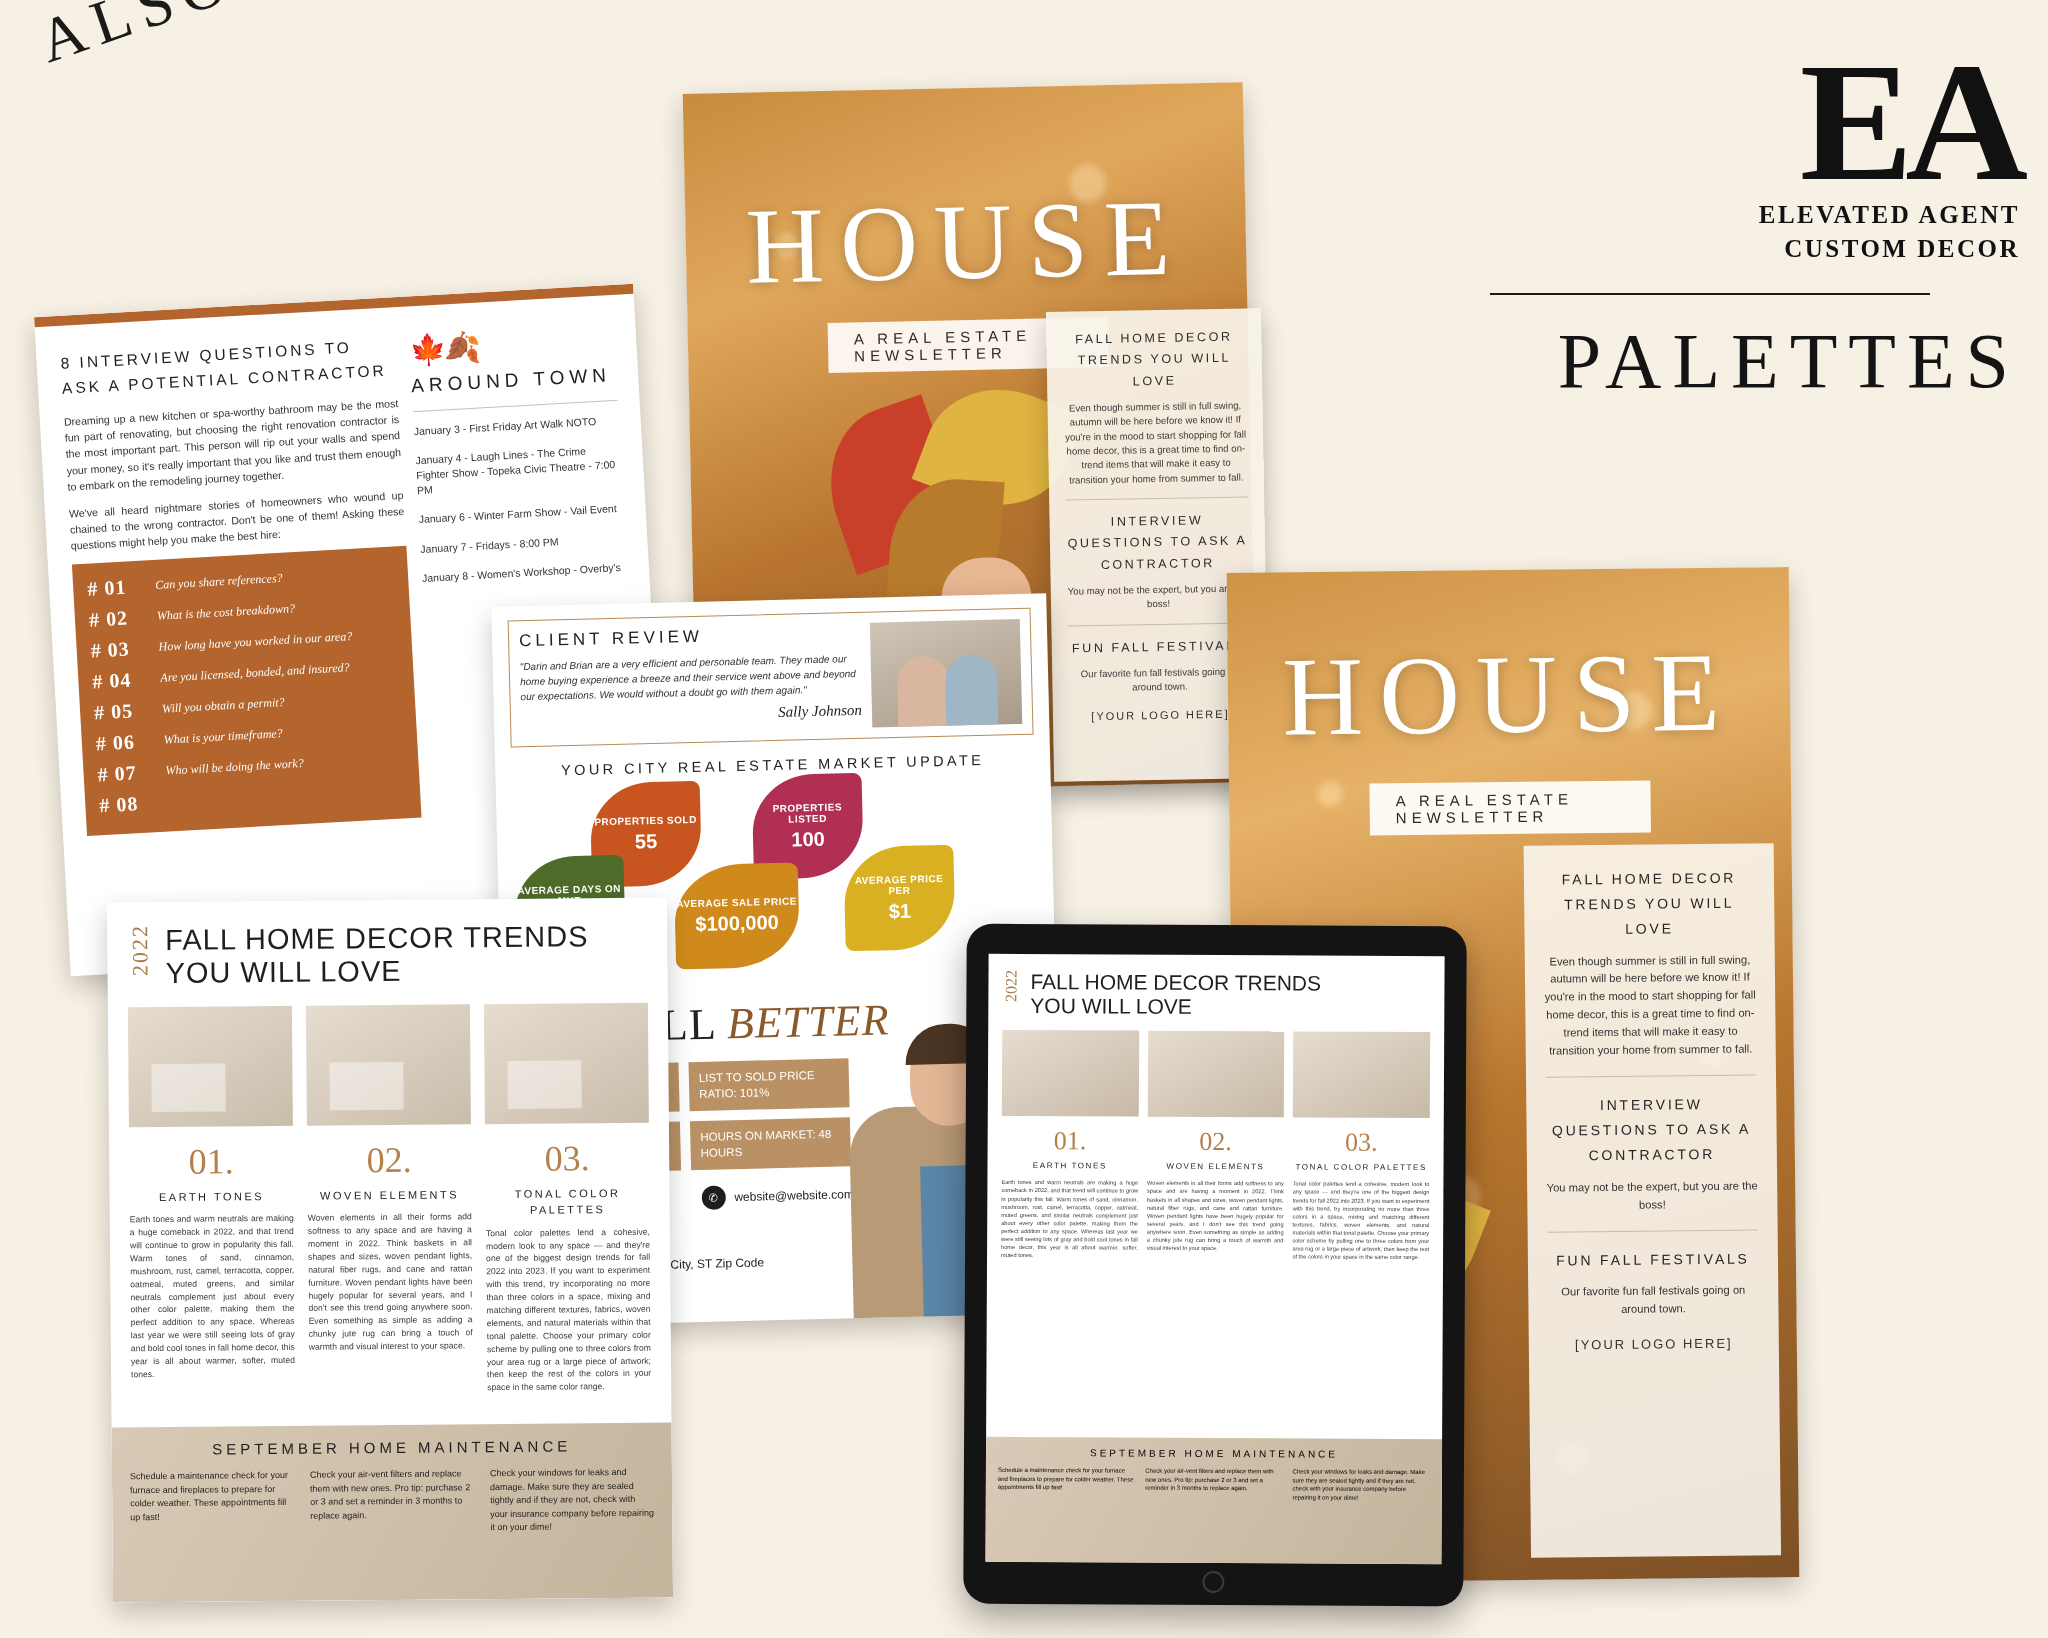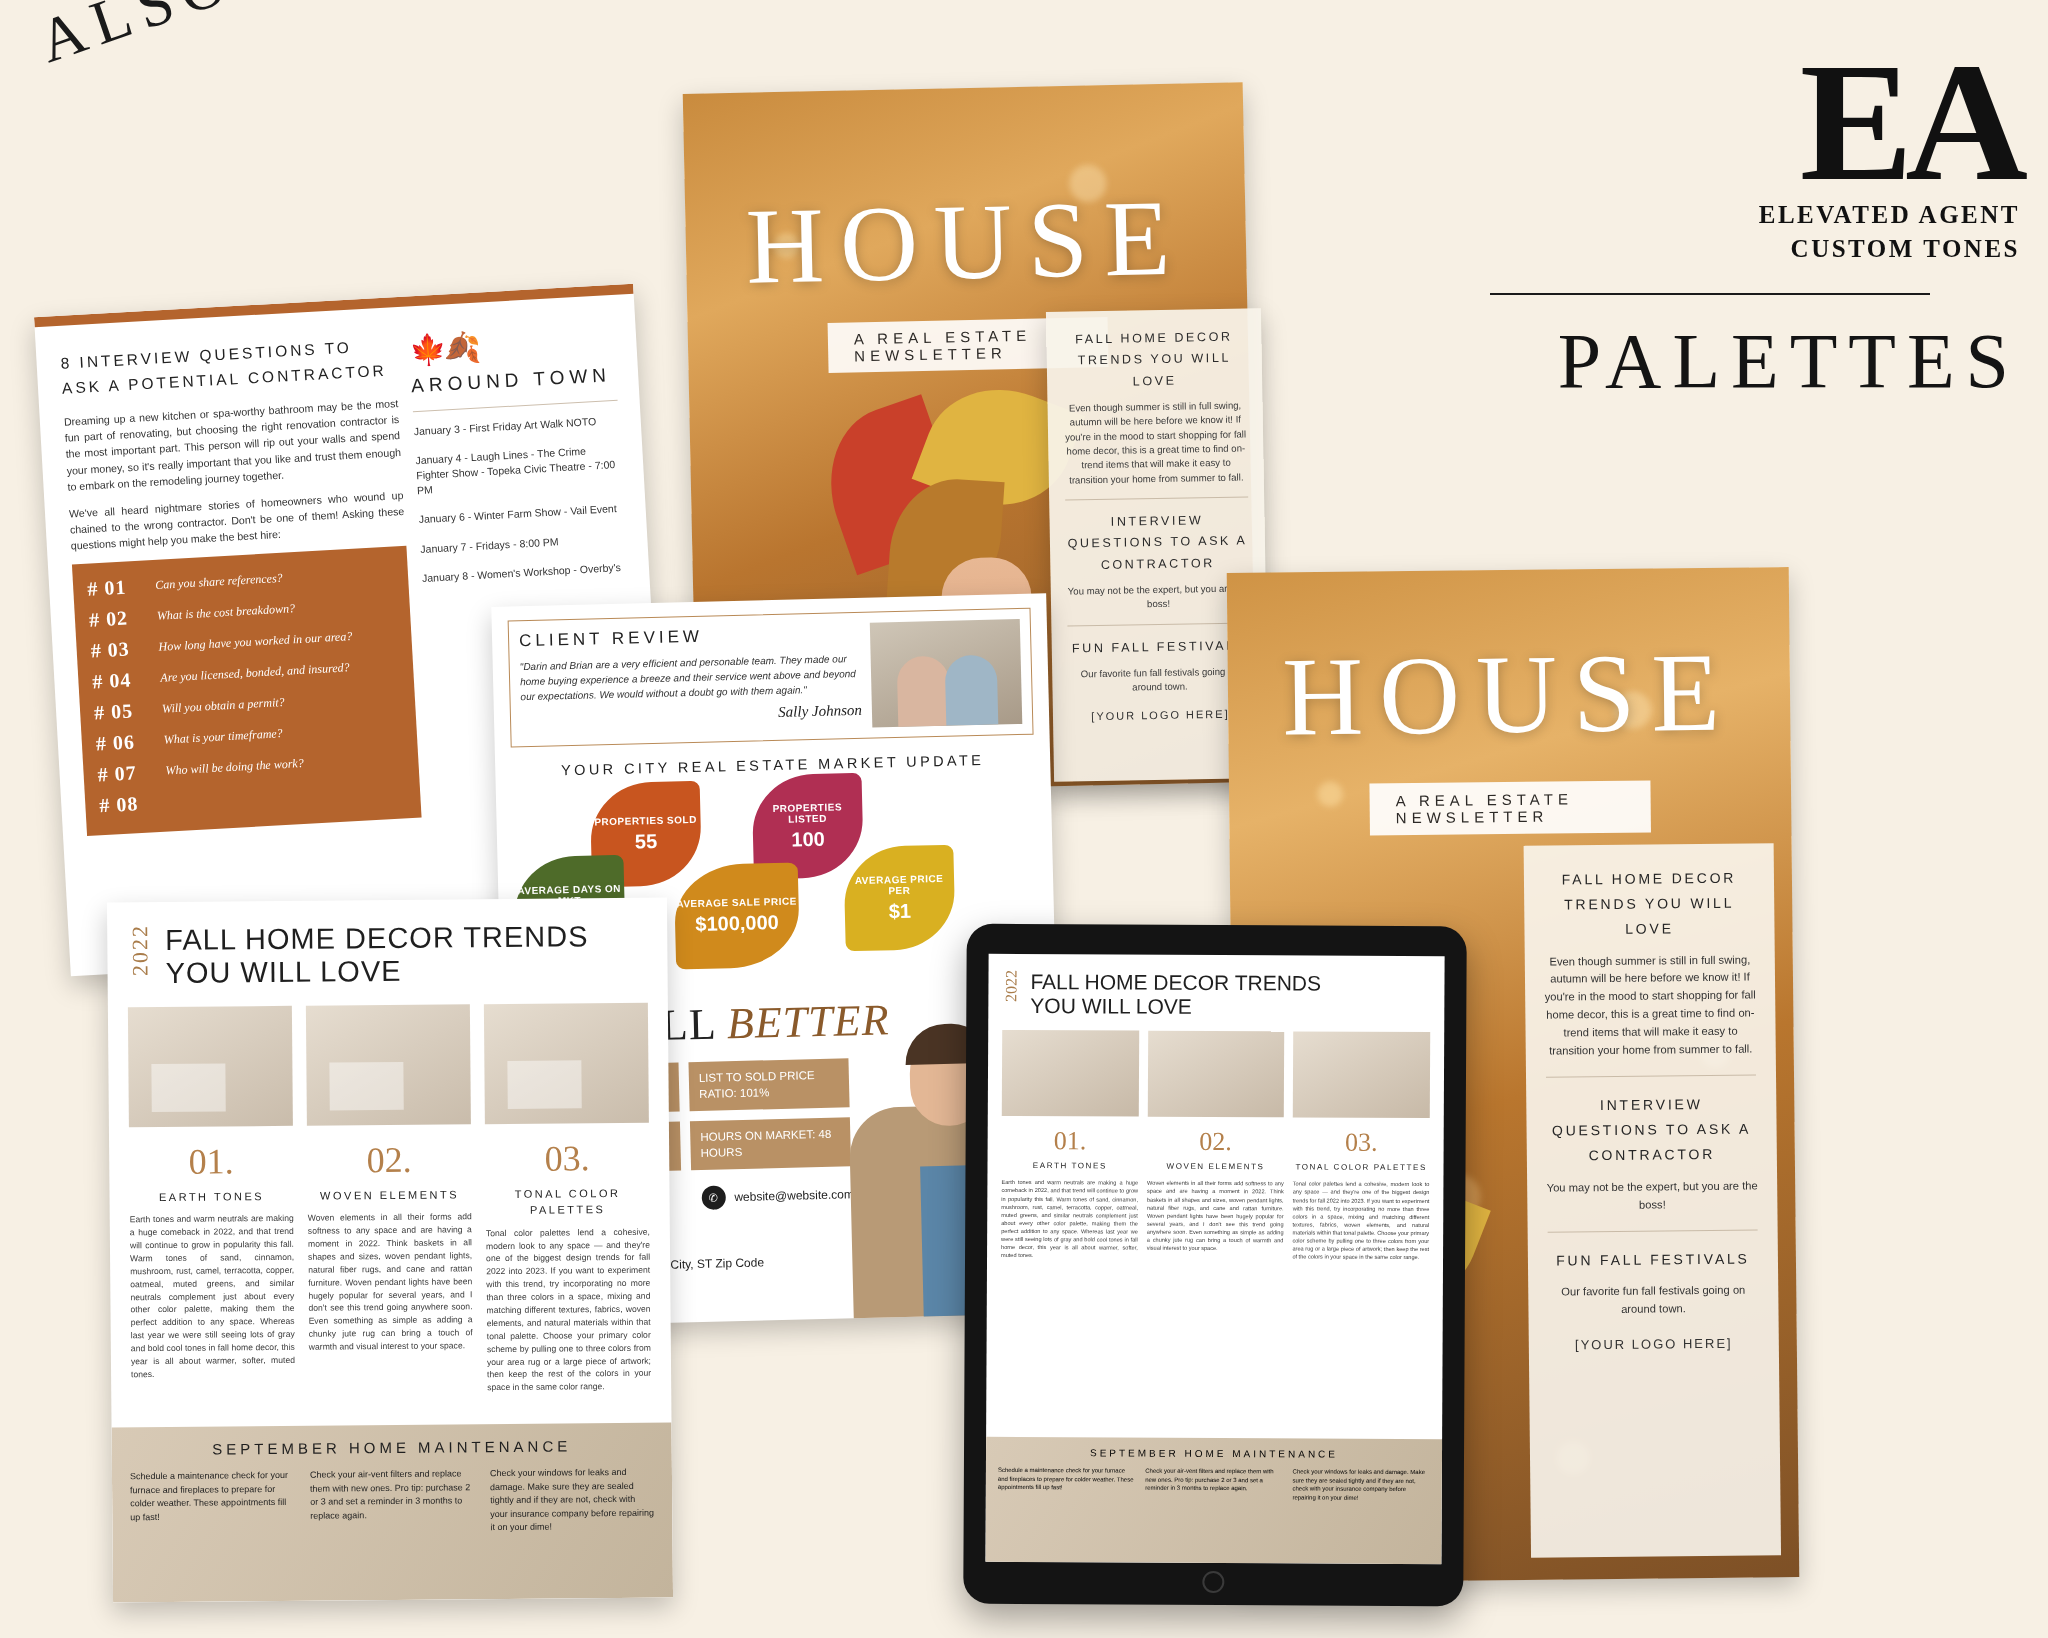--- a/index.html
+++ b/index.html
@@ -268,21 +268,21 @@
 </head>
 <body>
 
 <div class="stage">
 
   <div class="also-available">ALSO AVAILABLE</div>
 
   <div class="brand">
     <div class="ea">EA</div>
     <div class="ea-sub1">ELEVATED AGENT</div>
-    <div class="ea-sub2">CUSTOM TONES</div>
+    <div class="ea-sub2">CUSTOM DECOR</div>
     <div class="rule"></div>
     <div class="month">PALETTES</div>
   </div>
 
   <div class="card sheet-interview">
     <div class="topbar"></div>
     <div class="si-inner">
       <div class="si-left">
         <div class="si-title">8 INTERVIEW QUESTIONS TO ASK A POTENTIAL CONTRACTOR</div>
         <div class="si-body">

